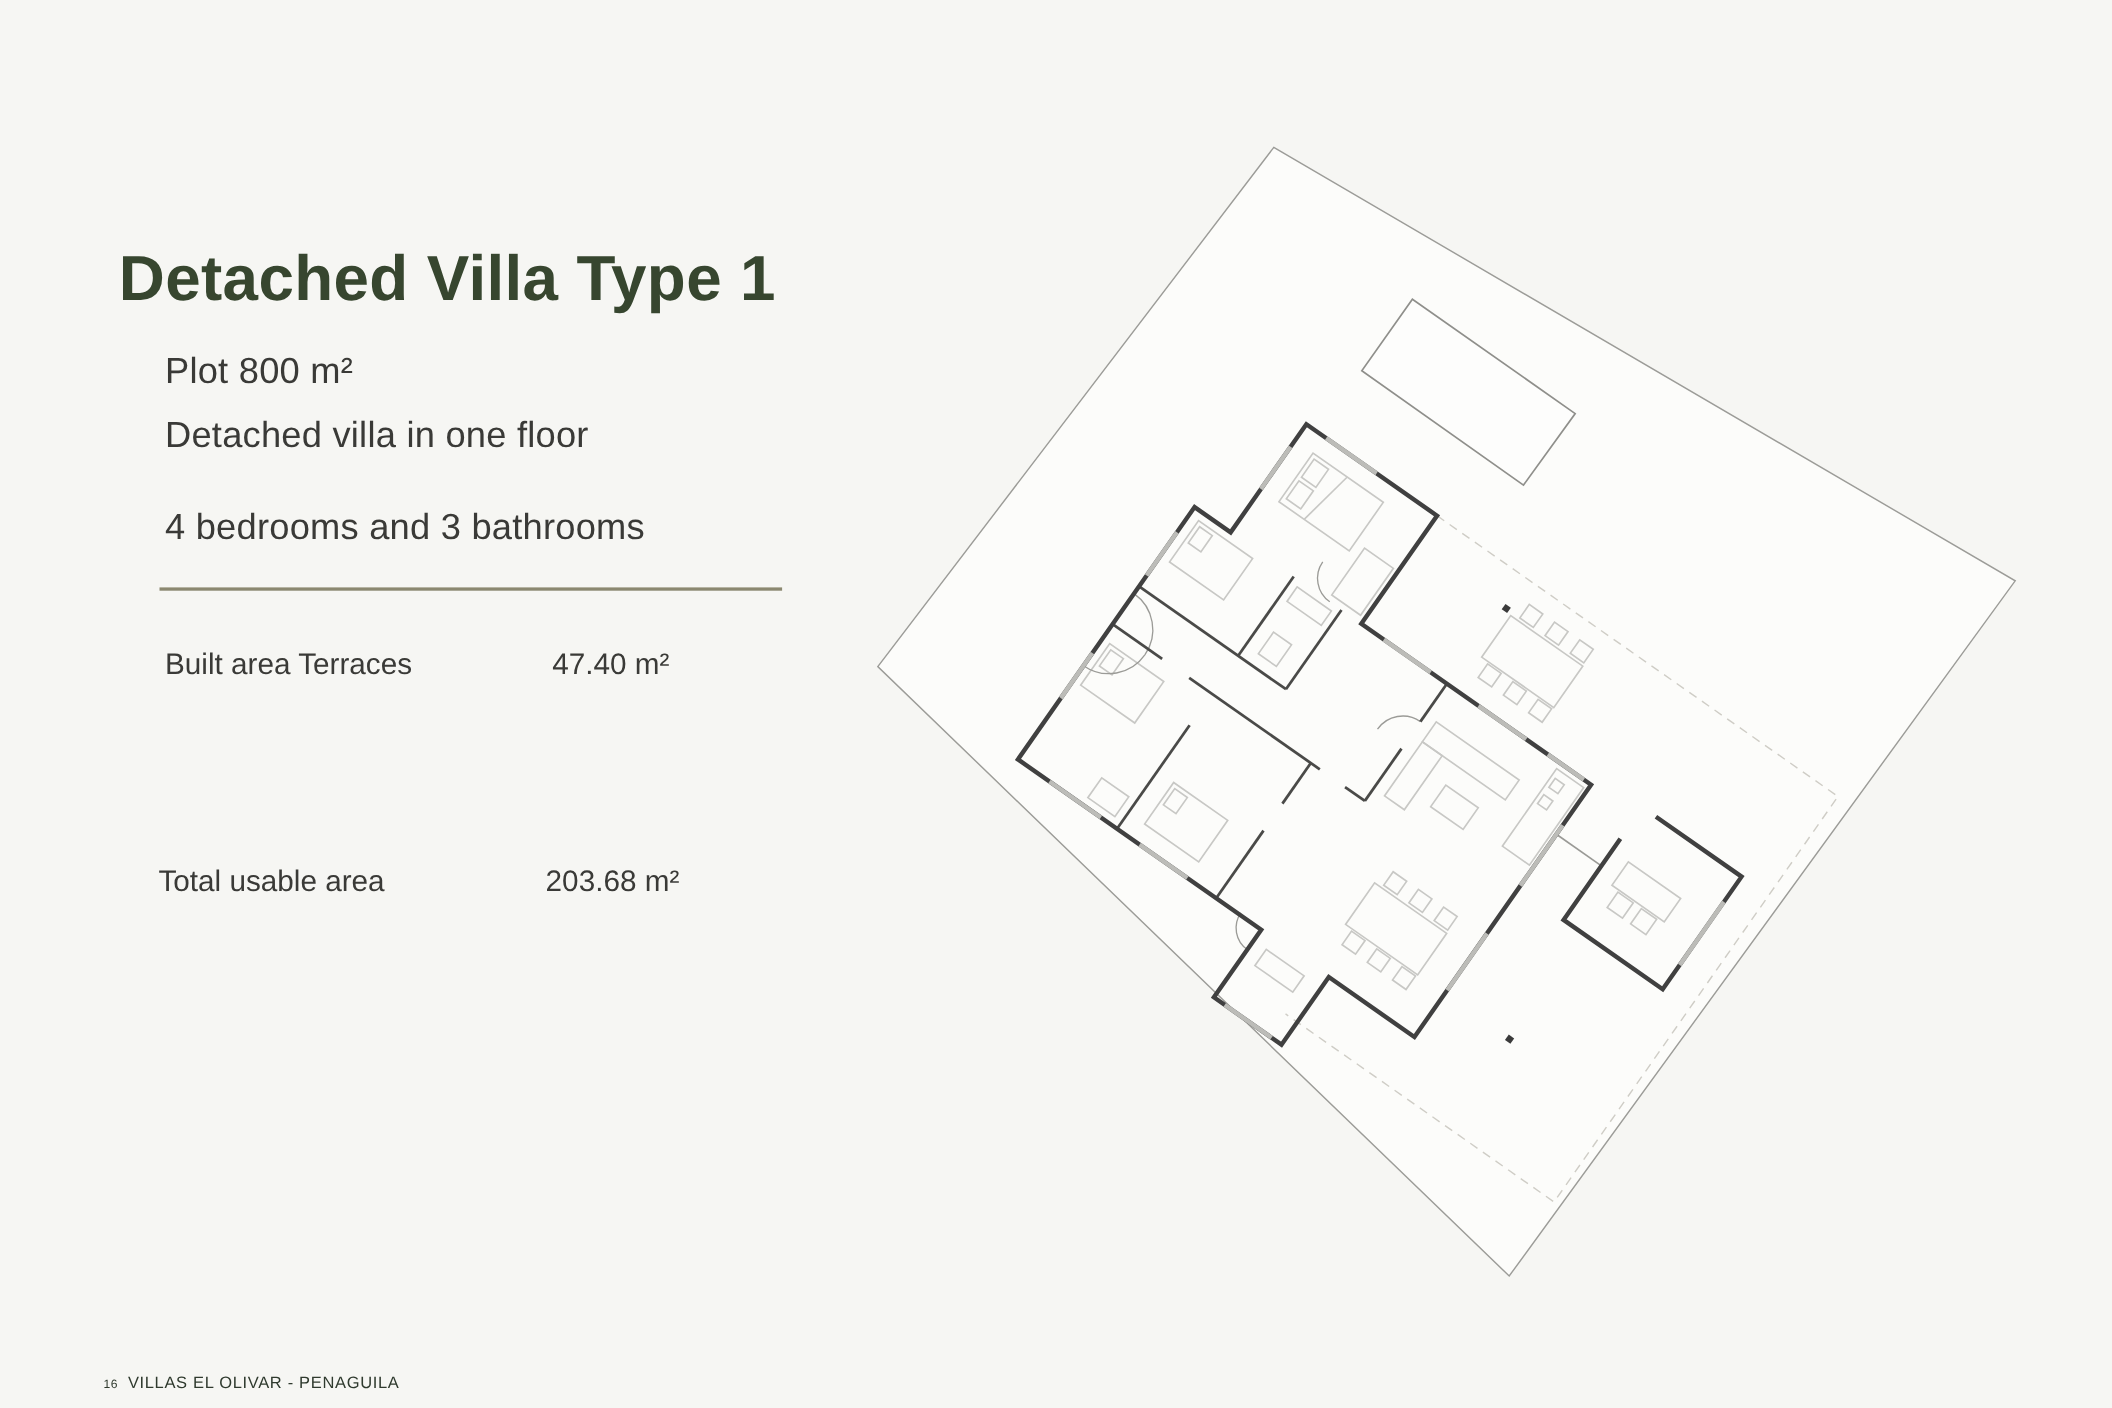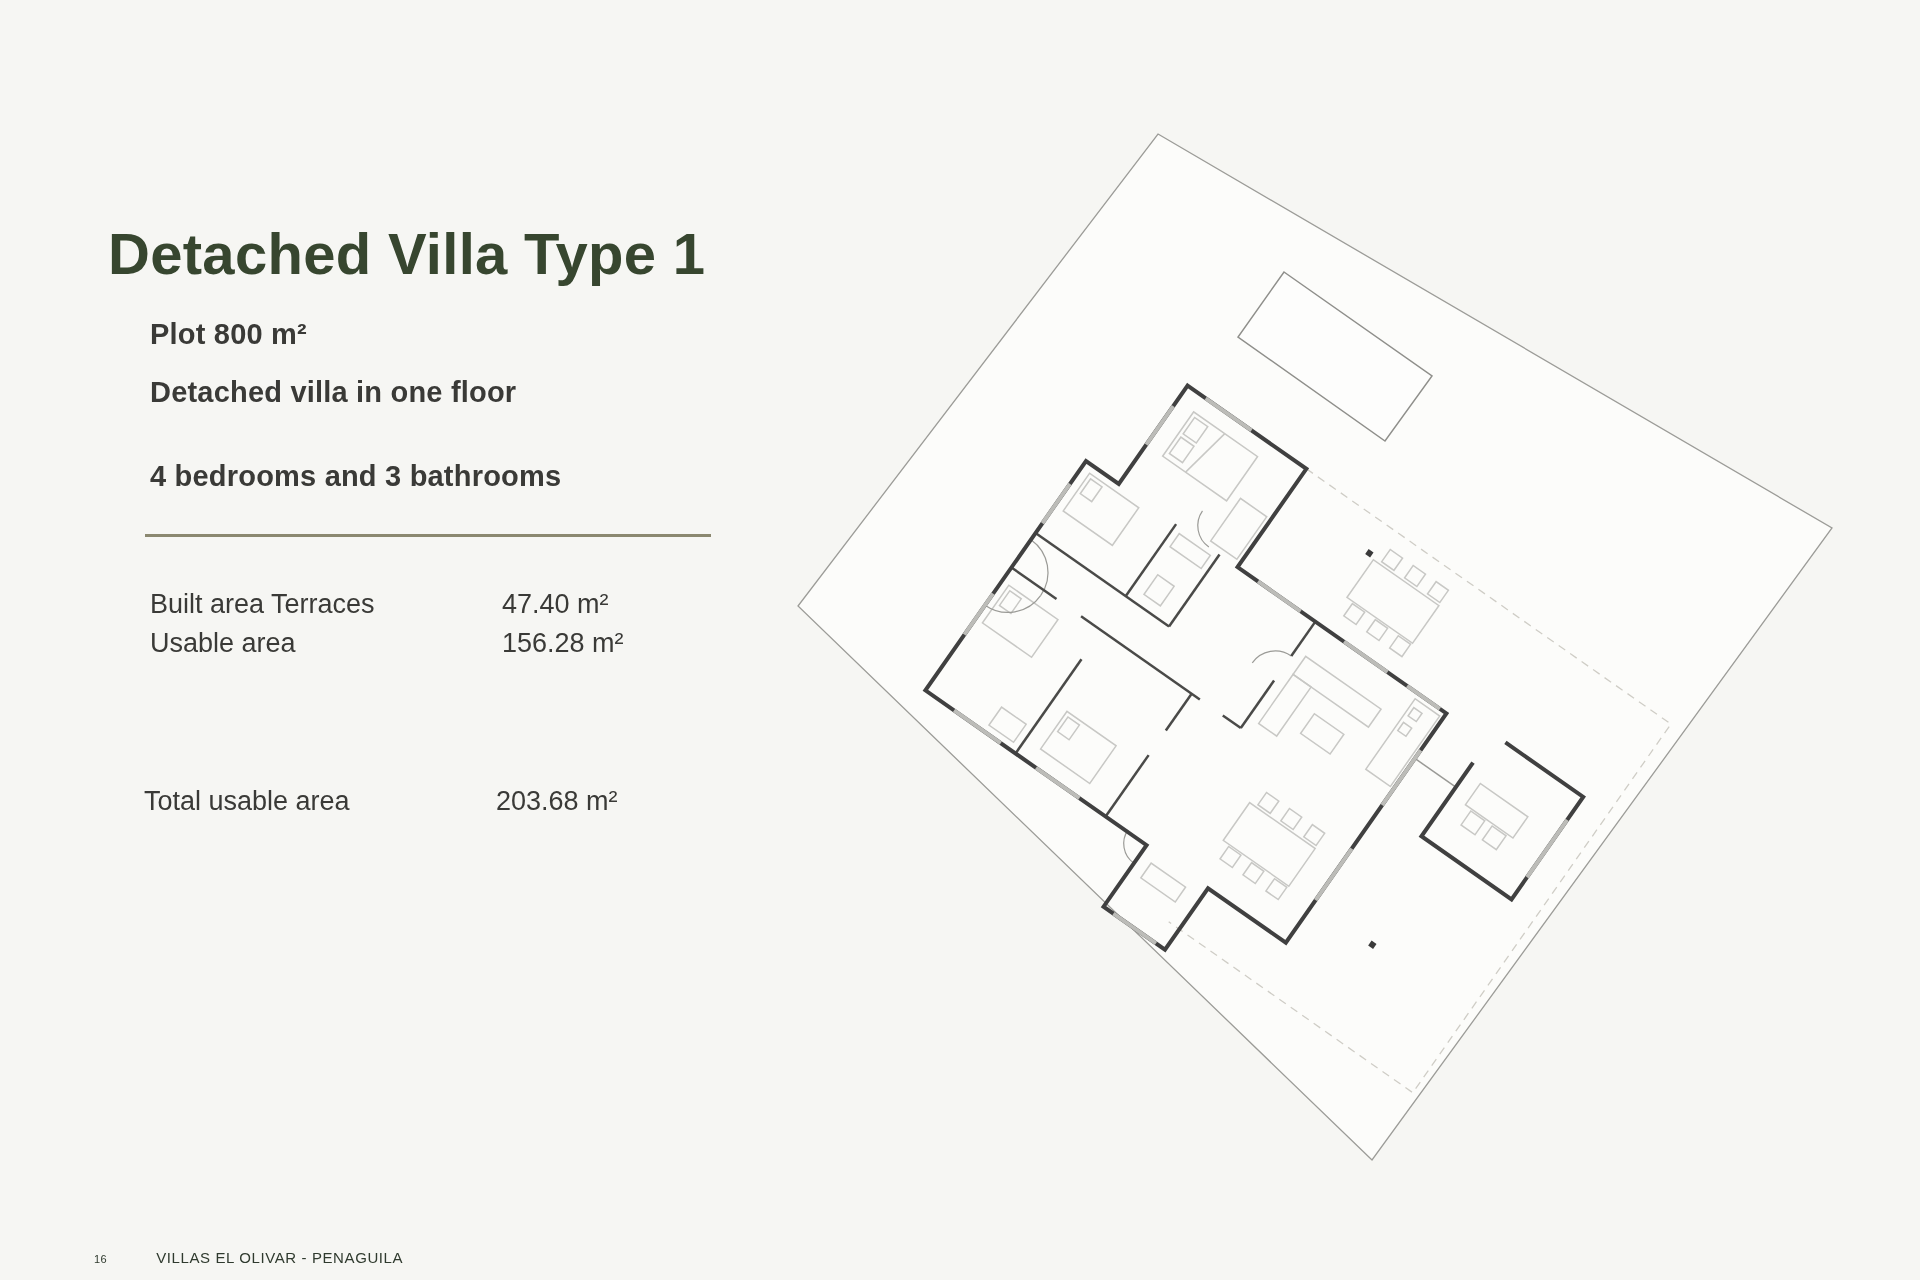--- a/index.html
+++ b/index.html
@@ -15,25 +15,24 @@
   .page-title{
     left:108px;top:181px;
     font-size:58px;
     font-weight:700;
     letter-spacing:0.3px;
     color:#37462f;
     white-space:nowrap;
   }
   .intro-line{
     left:150px;
-    font-size:29px;
+    font-size:33px;
     letter-spacing:0.2px;
     white-space:nowrap;
     color:#3a3a37;
-    font-weight:bold;
   }
   .divider{
     left:145px;top:534px;
     width:566px;height:3px;
     background:#8b8870;
   }
   .area-table{
     left:150px;top:589px;
     display:grid;
     grid-auto-rows:38.5px;
@@ -48,44 +47,40 @@
     color:#3a3a37;
     white-space:nowrap;
   }
   .total-row .lbl{display:inline-block;width:352px;}
   .footer{
     left:94px;top:1249px;
     display:flex;
     align-items:baseline;
     color:#2f3a2e;
     white-space:nowrap;
-    gap:40px;
   }
   .footer .pagenum{font-size:11px;margin-right:9px;letter-spacing:0.5px;}
   .footer .project{font-size:15px;letter-spacing:0.6px;}
   svg{display:block;}
   #siteplan{left:0;top:0;}
 </style>
 </head>
 <body>
 
 <h1 class="abs page-title">Detached Villa Type 1</h1>
 
 <div class="abs intro-line" style="top:318px">Plot 800 m²</div>
 <div class="abs intro-line" style="top:376px">Detached villa in one floor</div>
 <div class="abs intro-line" style="top:460px">4 bedrooms and 3 bathrooms</div>
 
 <div class="abs divider"></div>
 
 <div class="abs area-table">
   <div class="area-row">
     <span class="lbl">Built area Terraces</span><span class="val">47.40 m²</span>
-  </div>
-  <div class="area-row">
-    <span class="lbl">Usable area</span><span class="val">156.28 m²</span>
   </div>
 </div>
 
 <div class="abs total-row">
   <span class="lbl">Total usable area</span><span class="val">203.68 m²</span>
 </div>
 
 <div class="abs footer">
   <span class="pagenum">16</span>
   <span class="project">VILLAS EL OLIVAR - PENAGUILA</span>

